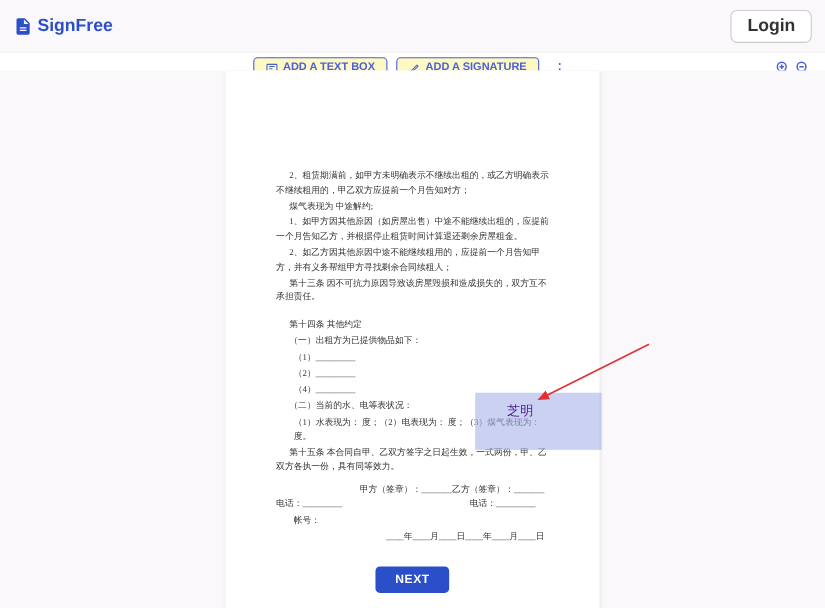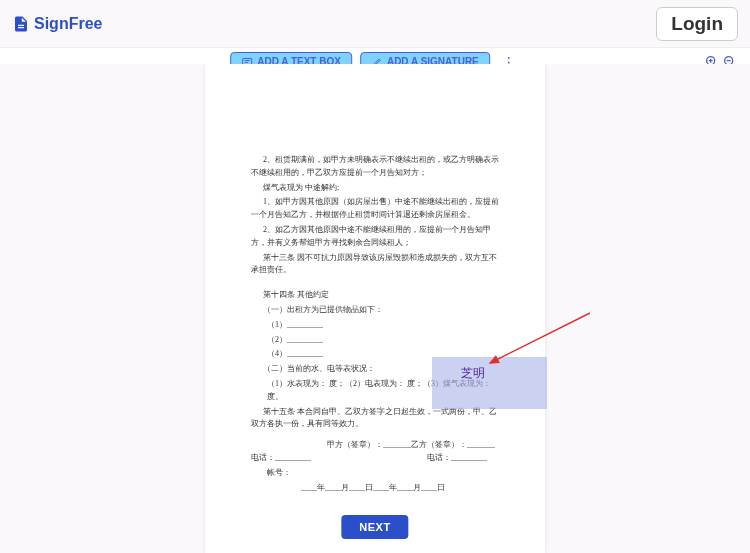--- a/index.html
+++ b/index.html
@@ -1,24 +1,24 @@
 <!DOCTYPE html>
 <html><head>
 <meta charset="utf-8">
 <style>
 *{margin:0;padding:0;box-sizing:border-box}
 body{font-family:-apple-system,BlinkMacSystemFont,"Segoe UI",sans-serif;background:#faf8fb;width:750px;height:553px;overflow:hidden;position:relative}
 .header{height:48px;background:#faf8fb;display:flex;align-items:center;justify-content:space-between;padding:0 12px;border-bottom:1px solid #eee}
 .logo{display:flex;align-items:center;gap:4px}
 .logo-icon{width:18px;height:18px;color:#2b4fc9}
 .logo-text{font-size:16px;font-weight:700;color:#2b4fc9}
-.login-btn{padding:5px 14px;border:1px solid #ccc;border-radius:6px;background:#fff;font-size:19px;font-weight:600;color:#333;cursor:pointer}
+.login-btn{padding:5px 14px;border:1px solid #ccc;border-radius:6px;background:#fff;font-size:16px;font-weight:600;color:#333;cursor:pointer}
 .toolbar{height:28px;background:#fff;display:flex;align-items:center;padding:0 12px;position:relative;border-bottom:1px solid #eee}
 .toolbar-center{position:absolute;left:50%;transform:translateX(-50%);display:flex;gap:8px;align-items:center}
-.tool-btn{display:flex;align-items:center;gap:4px;padding:3px 10px;border:1px solid #4a5fd9;border-radius:4px;background:#7dd3fc;font-size:10px;font-weight:600;color:#4a5fd9;cursor:pointer}
+.tool-btn{display:flex;align-items:center;gap:4px;padding:3px 10px;border:1px solid #4a5fd9;border-radius:4px;background:#fef9c3;font-size:10px;font-weight:600;color:#4a5fd9;cursor:pointer}
 .tool-btn svg{width:12px;height:12px}
 .kebab{color:#4a5fd9;font-size:14px;cursor:pointer;padding:0 4px}
 .toolbar-right{margin-left:auto;display:flex;gap:2px}
 .zoom-btn{width:16px;height:16px;color:#4a5fd9;cursor:pointer}
 .canvas{position:absolute;top:64px;left:0;right:0;bottom:0;background:#faf8fb;display:flex;justify-content:center;overflow:hidden}
 .page{width:340px;background:#fff;box-shadow:0 1px 4px rgba(0,0,0,.1);padding:28px 30px;font-size:8px;line-height:1.6;color:#333;font-family:"SimSun","STSong",serif;position:relative}
 .page p{margin:2px 16px;text-indent:1.5em}
 .page .no-indent{text-indent:0}
 .sig-box{position:absolute;right:-2px;bottom:144px;width:115px;height:52px;background:#a8b4e8;opacity:.6}
 .sig-cursive{position:absolute;right:60px;bottom:170px;font-family:cursive;font-size:12px;color:#4c1d95;z-index:2}
@@ -93,21 +93,21 @@
     <div style="height:6px"></div>
     <div style="display:flex;justify-content:flex-end" class="no-indent">
       <span>甲方（签章）：_______</span>
       <span style="padding-right:20px">乙方（签章）：_______</span>
     </div>
     <div style="display:flex;justify-content:space-between" class="no-indent">
       <span style="padding-left:2em">电话：_________</span>
       <span style="padding-right:28px">电话：_________</span>
     </div>
     <p class="no-indent" style="padding-left:2em">帐号：</p>
-    <div style="display:flex;justify-content:center" class="no-indent">
+    <div style="display:flex;justify-content:flex-end" class="no-indent">
       <span style="padding-left:2em">____年____月____日</span>
       <span style="padding-right:20px">____年____月____日</span>
     </div>
 
     <div class="sig-box"></div>
     <span class="sig-cursive">芝明</span>
 
     <svg class="arrow" width="120" height="80">
       <defs>
           <marker id="ah" markerWidth="8" markerHeight="8" refX="6" refY="3" orient="auto">

